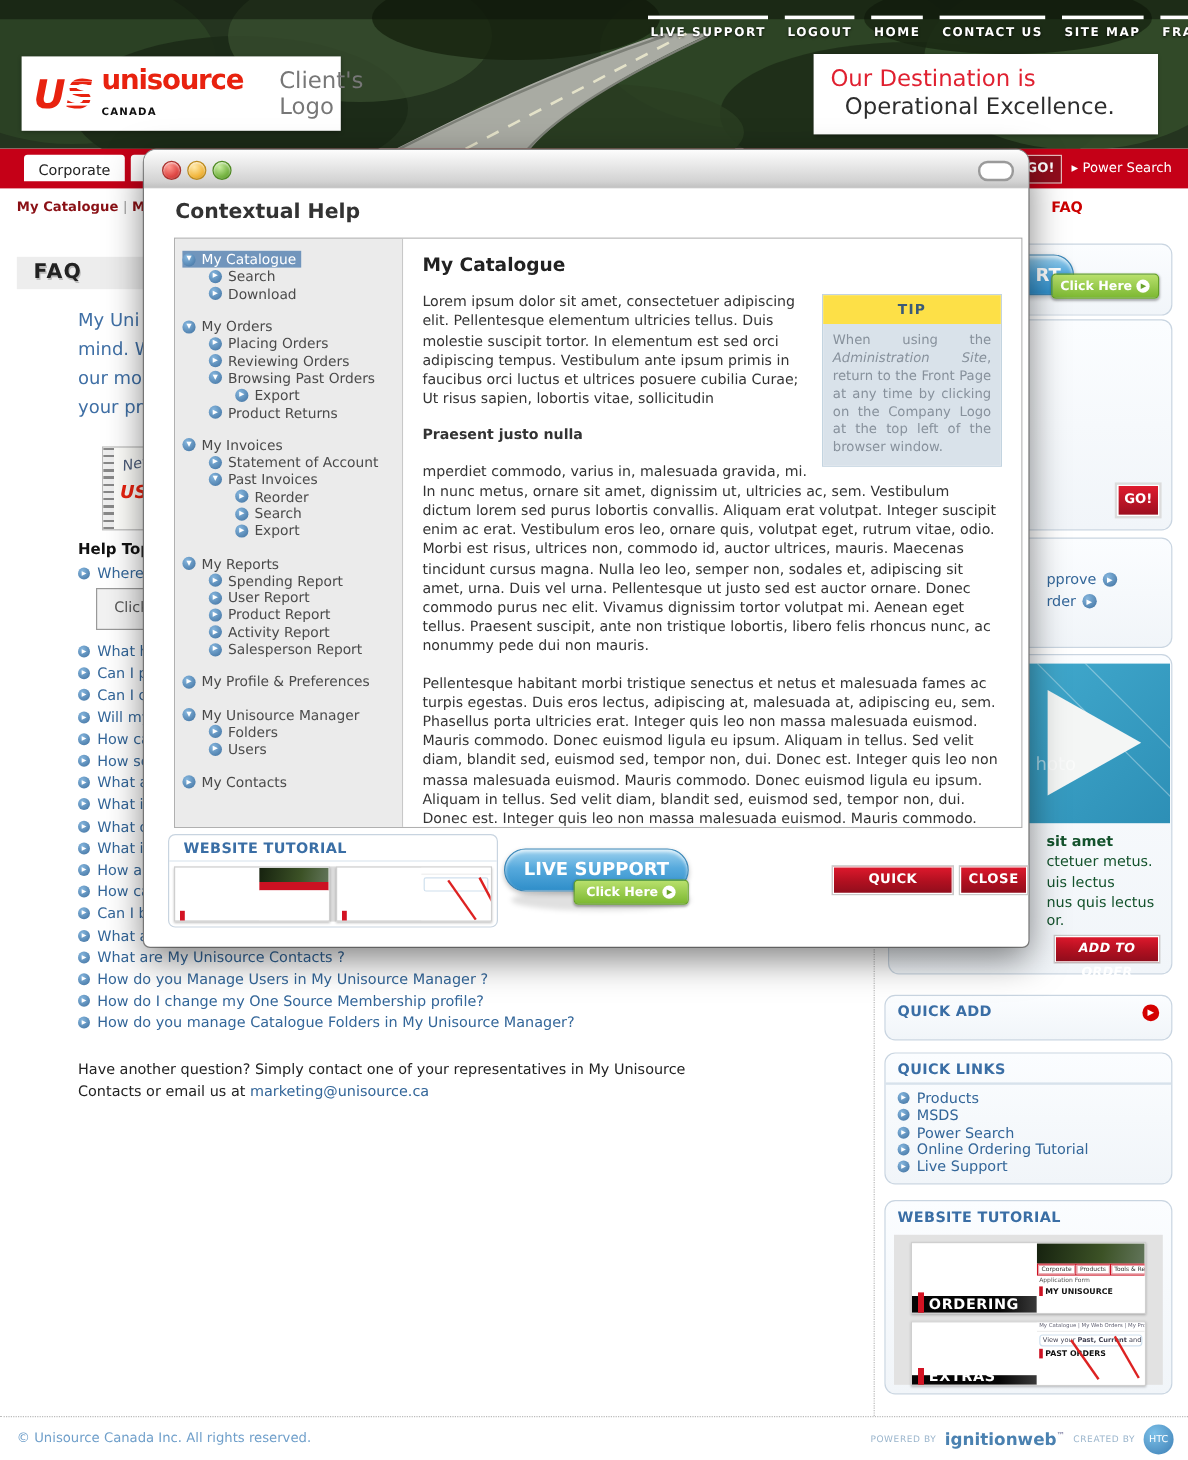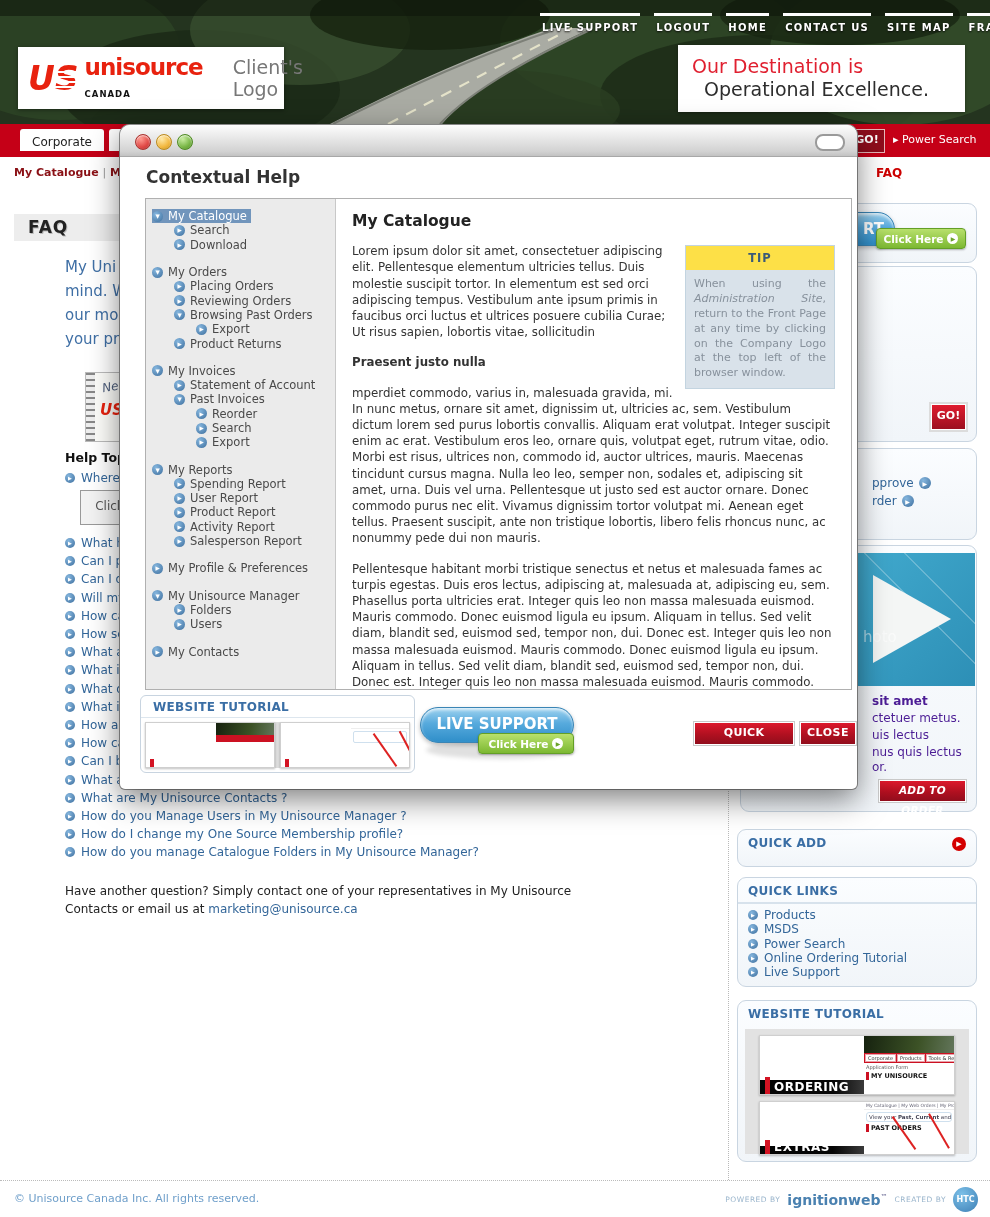--- a/index.html
+++ b/index.html
@@ -80,21 +80,21 @@
   #goSide{left:931px;top:404px;width:33px;height:24px;background:linear-gradient(180deg,#df1b2e,#9c0f1f);
           border:1px solid #fff;box-shadow:0 0 0 2px #dcdcdc;color:#fff;font-weight:bold;font-size:11px;
           text-align:center;line-height:22px;cursor:pointer;z-index:1;}
   .sideLink{display:flex;align-items:center;gap:5px;color:#336699;font-size:12px;cursor:pointer;white-space:nowrap;}
   #photoPanel{left:740px;top:545px;width:235px;height:265px;}
   #photo{left:855px;top:553px;width:120px;height:133px;background:linear-gradient(135deg,#41a9cd,#2d8fb6);overflow:hidden;}
   #photo .tri{position:absolute;left:18px;top:22px;width:0;height:0;
       border-top:44px solid transparent;border-bottom:44px solid transparent;border-left:78px solid #f4f6f5;}
   #photo .wline{position:absolute;background:rgba(255,255,255,.35);width:200px;height:1px;transform:rotate(45deg);}
   #photo .wm{position:absolute;left:8px;bottom:40px;color:rgba(255,255,255,.55);font-size:15px;}
-  .prodline{color:#4c1d95;font-size:12px;white-space:nowrap;text-align:center;}
+  .prodline{color:#14532d;font-size:12px;white-space:nowrap;text-align:center;}
   .redbtn{background:linear-gradient(180deg,#e0192d 0%,#b01020 55%,#8e0d1c 100%);border:1px solid #c9c9c9;
           box-shadow:inset 0 0 0 1px #fff;color:#fff;font-weight:bold;text-align:center;cursor:pointer;}
   #addOrder{left:878px;top:779px;width:87px;height:22px;font-size:10.5px;line-height:20px;letter-spacing:.3px;z-index:1;font-style:italic;}
   #quickAdd{left:737px;top:829px;width:238px;height:36px;}
   .redcirc{position:absolute;right:10px;top:7px;width:14px;height:14px;border-radius:50%;background:#d40000;
            color:#fff;font-size:7px;display:flex;align-items:center;justify-content:center;cursor:pointer;}
   #quickLinks{left:737px;top:877px;width:238px;height:108px;}
   #quickLinks .lrow{height:14.3px;margin-left:10px;}
   #sbTutorial{left:737px;top:1000px;width:238px;height:160px;}
   #sbTutorial .tbody{position:absolute;left:7px;top:28px;right:7px;bottom:7px;background:#e2e2e2;}
@@ -116,21 +116,21 @@
 
   
   #vdots{left:728px;top:200px;height:980px;border-left:1px dotted #b9b9b9;width:0;}
   #footer{left:0;top:1180px;width:990px;height:37px;border-top:1px dotted #bbb;background:#fff;z-index:5;}
   #copyright{position:absolute;left:14px;top:11px;color:#6f9fca;font-size:11px;}
   #credits{position:absolute;right:12px;top:6px;display:flex;align-items:center;gap:7px;}
   .creditsm{color:#9ab5cc;font-size:7.5px;letter-spacing:.5px;}
   .ign{color:#4a81b0;font-weight:bold;font-size:14px;}
   .ign sup{font-size:7px;color:#88a;}
   .htc{width:25px;height:25px;border-radius:50%;background:radial-gradient(circle at 35% 30%,#7cc0e8,#3d7fb5);
-       color:#fff;font-weight:bold;font-size:8px;display:flex;align-items:center;justify-content:center;cursor:pointer;}
+       color:#fff;font-weight:normal;font-size:8px;display:flex;align-items:center;justify-content:center;cursor:pointer;}
 
   
   #modal{left:120px;top:125px;width:737px;height:664px;background:#fff;z-index:30;
          border-radius:10px 10px 5px 5px;box-shadow:0 10px 30px rgba(0,0,0,.5),0 0 0 1px #9a9a9a;}
   #titlebar{position:absolute;left:0;top:0;width:100%;height:32px;border-radius:10px 10px 0 0;
             background:linear-gradient(180deg,#fdfdfd,#d2d2d2 85%,#c2c2c2);border-bottom:1px solid #a8a8a8;box-sizing:border-box;}
   .tl{position:absolute;top:9px;width:14px;height:14px;border-radius:50%;cursor:pointer;box-shadow:inset 0 1px 2px rgba(255,255,255,.8);}
   .tl.red{left:15px;background:radial-gradient(circle at 35% 30%,#ff9a90,#df4744 60%,#a8322e);border:1px solid #a8322e;}
   .tl.yel{left:36px;background:radial-gradient(circle at 35% 30%,#ffe9a8,#f2b63c 60%,#bb8a1e);border:1px solid #bb8a1e;}
   .tl.grn{left:57px;background:radial-gradient(circle at 35% 30%,#c8eda0,#77b544 60%,#4f8a23);border:1px solid #4f8a23;}

